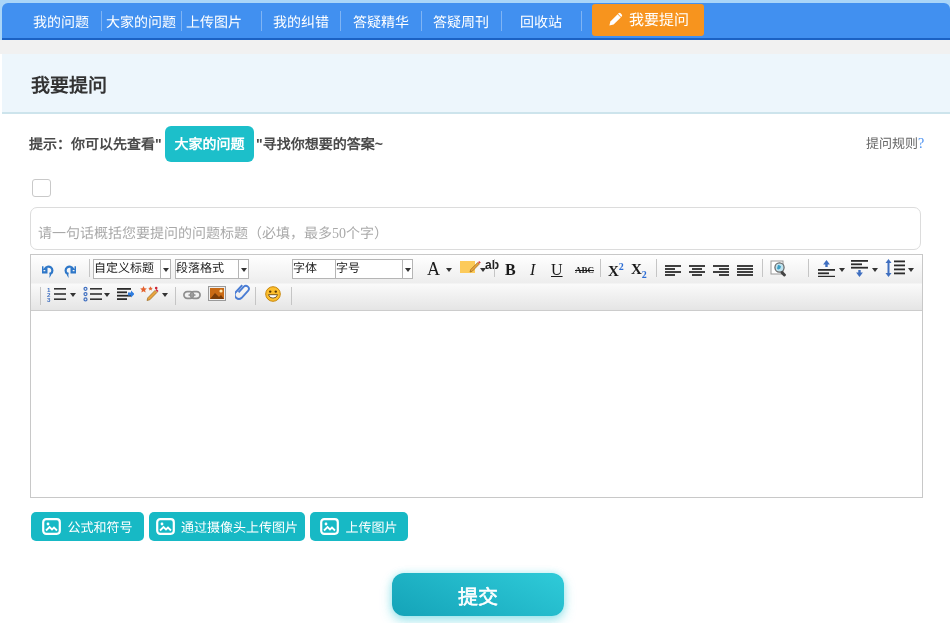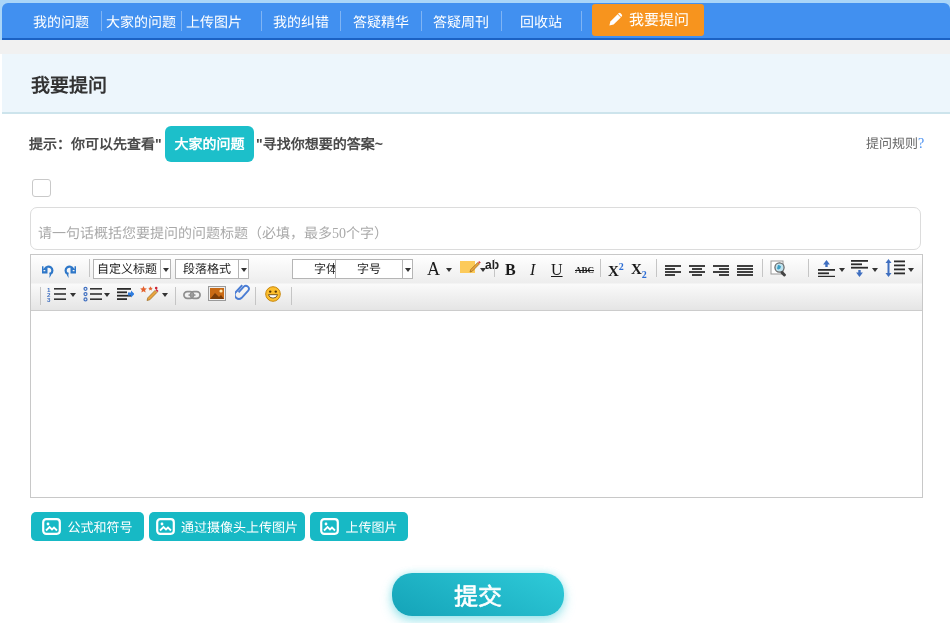--- a/index.html
+++ b/index.html
@@ -36,30 +36,30 @@
 #titleinput { left:30px; top:207px; width:891px; height:43px; background:#fff; border:1px solid #dcdcdc; border-radius:7px; }
 #placeholder { left:38px; top:222px; font-size:14px; color:#a9a9a9; font-family:"Liberation Serif",serif; }
 
 
 #editor { left:30px; top:254px; width:893px; height:244px; background:#fff; border:1px solid #c8c8c8; }
 #toolbar { position:absolute; left:0; top:0; width:891px; height:56px; border-bottom:1px solid #ccc; background:linear-gradient(#ffffff 0,#ededed 28px,#fafafa 29px,#e4e4e4 56px); }
 .tsep { position:absolute; width:1px; height:18px; background:#c5c5c5; }
 .r1 { top:4px; }
 .r2 { top:32px; }
 .combo { position:absolute; top:4px; height:20px; background:#fff; border:1px solid #b5b5b5; font-size:12px; color:#222; line-height:19px; font-family:"Liberation Serif",serif; }
-.combo .txt { position:absolute; left:0; right:10px; top:0; bottom:0; text-align:center; }
+.combo .txt { position:absolute; left:0; right:10px; top:0; bottom:0; text-align:left;font-family:Liberation Mono, monospace; }
 .combo .arr { position:absolute; right:9px; top:0; bottom:0; width:1px; background:#b5b5b5; }
 .tri { position:absolute; width:0; height:0; border-left:3.5px solid transparent; border-right:3.5px solid transparent; border-top:4px solid #333; }
 .serifbtn { position:absolute; font-family:"Liberation Serif",serif; color:#1a1a1a; }
 
 
 .tealbtn { position:absolute; top:512px; height:29px; background:#17b9c5; border-radius:5px; color:#fff; font-size:13px; display:flex; align-items:center; justify-content:center; gap:6px; }
 
 
-#submit { left:392px; top:573px; width:172px; height:43px; border-radius:20px; background:linear-gradient(205deg,#2fcbd9,#14a3b8); color:#fff; font-family:"Liberation Serif",serif; font-weight:normal; -webkit-text-stroke:0.6px #fff; font-size:24px; letter-spacing:0; text-align:center; line-height:48px; box-shadow:0 5px 12px rgba(44,200,214,0.4), 0 0 7px rgba(44,200,214,0.28); }
+#submit { left:392px; top:573px; width:172px; height:43px; border-radius:12px; background:linear-gradient(205deg,#2fcbd9,#14a3b8); color:#fff; font-family:"Liberation Serif",serif; font-weight:normal; -webkit-text-stroke:0.6px #fff; font-size:20px; letter-spacing:0; text-align:center; line-height:48px; box-shadow:0 5px 12px rgba(44,200,214,0.4), 0 0 7px rgba(44,200,214,0.28); }
 </style>
 </head>
 <body>
 <div id="page">
 
   <div class="abs" id="navwrap">
     <div id="nav">
       <span class="navitem" style="left:31px;">我的问题</span>
       <span class="navsep" style="left:99px;"></span>
       <span class="navitem" style="left:104px;">大家的问题</span>

